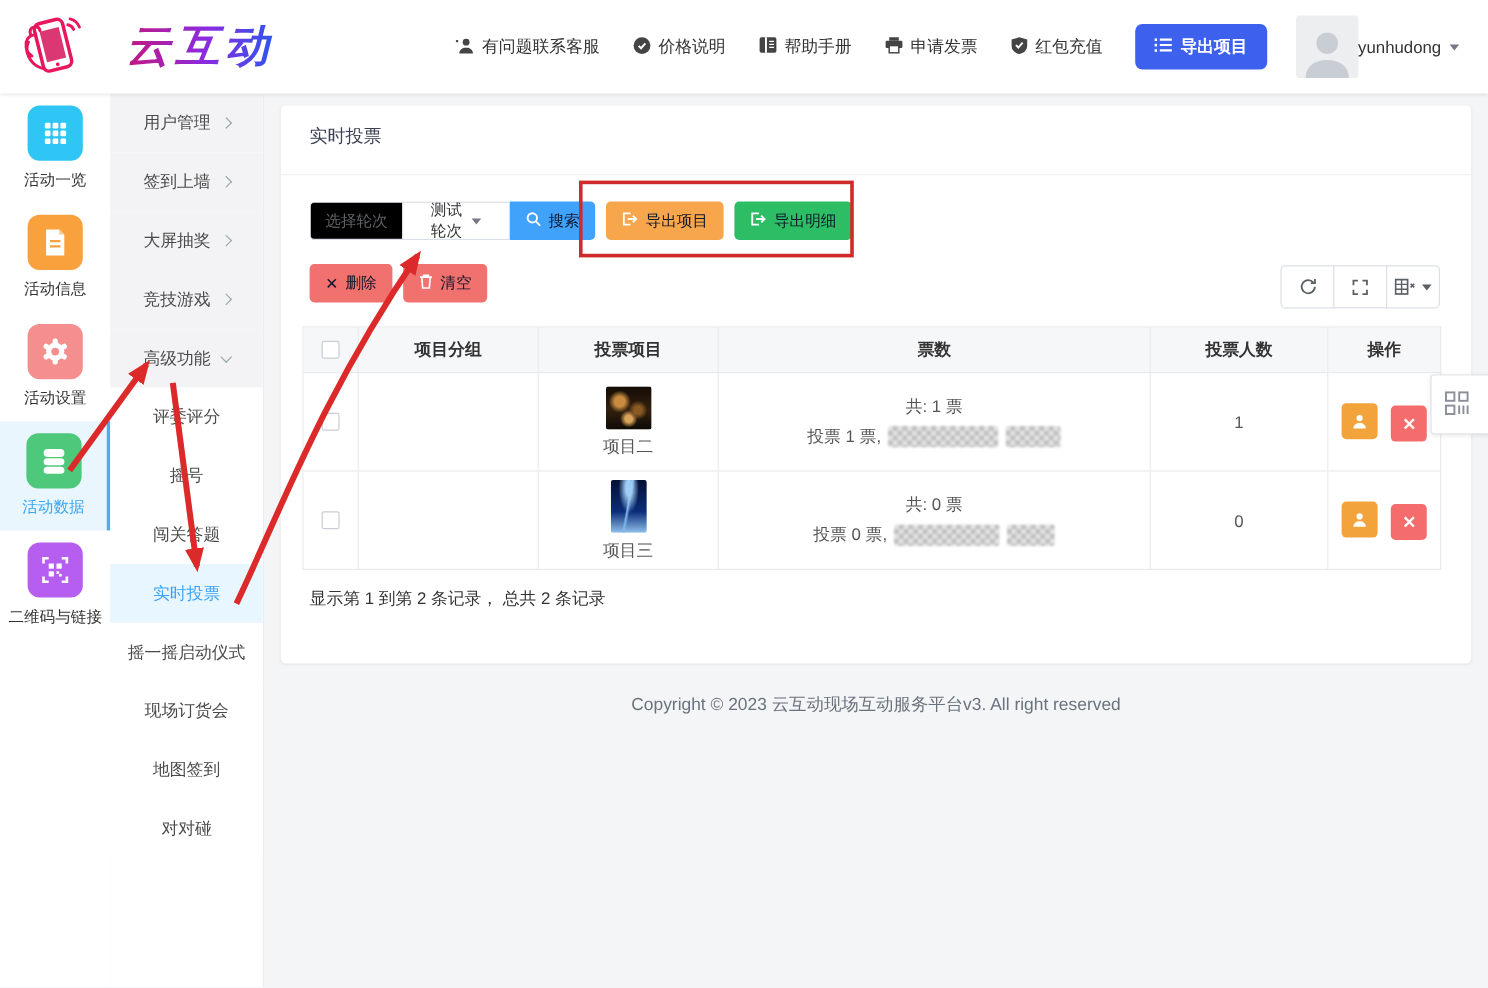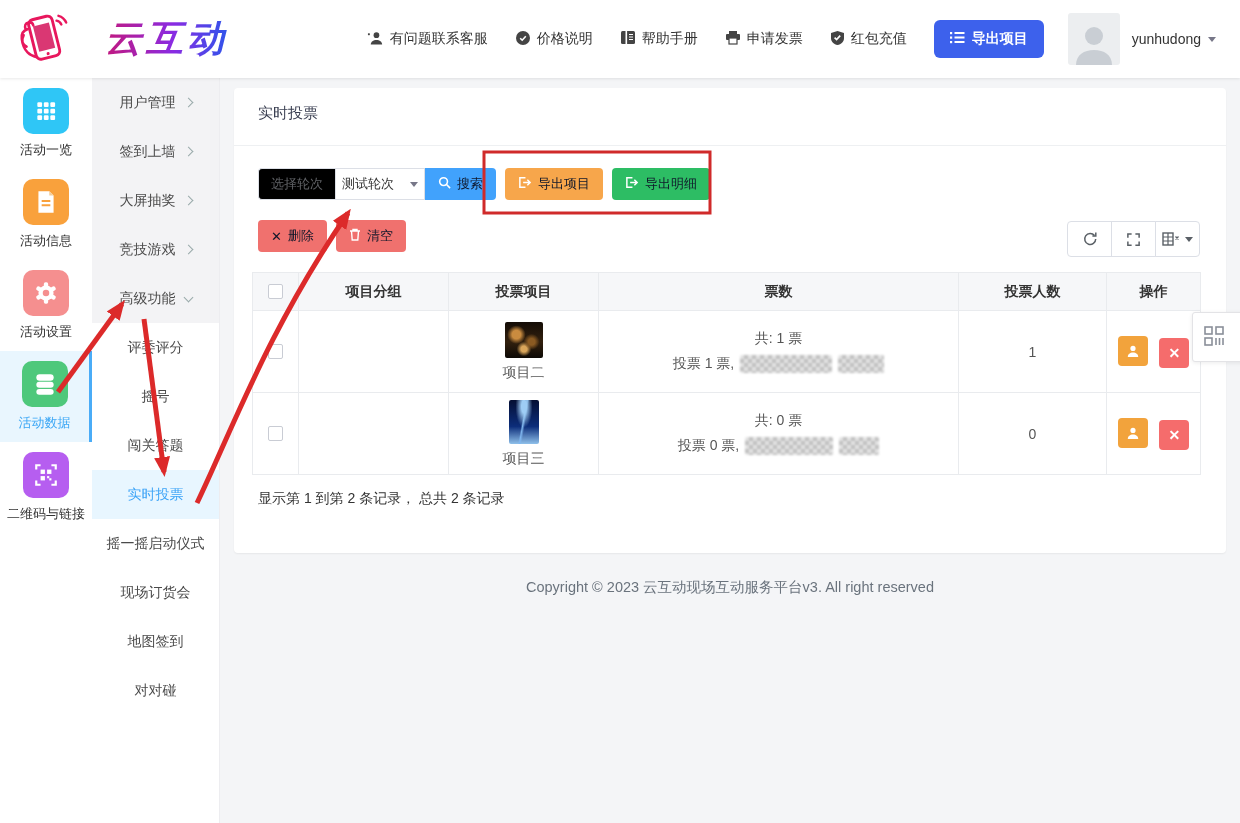--- a/index.html
+++ b/index.html
@@ -16,21 +16,21 @@
   .logo-text { font-size:37px; font-weight:bold; font-style:italic; letter-spacing:4px;
     background:linear-gradient(90deg,#c2187e 0%,#8a2be2 55%,#2f54eb 100%);
     -webkit-background-clip:text; background-clip:text; color:transparent;margin-left:27px; }
   .hdr-right { margin-left:auto; display:flex; align-items:center; padding-right:24px; }
   .nav-item { display:flex; align-items:center; gap:6px; font-size:14px; color:#333; margin-left:27px; cursor:pointer; }
   .nav-item svg { flex:none; }
   .btn-myact { margin-left:27px; display:flex; align-items:center; gap:7px; background:#3d61ec; color:#fff;
     border:none; border-radius:6px; padding:10px 16px; font-size:14px; font-weight:bold; cursor:pointer; }
   .avatar { width:52px; height:52px; margin-left:24px; background:#eceef0; border-radius:3px; overflow:hidden;
     display:flex; align-items:flex-end; justify-content:center; }
-  .user-name { display:flex; align-items:center; gap:7px; margin-left:12px; font-size:14px; color:#333; cursor:pointer; }
+  .user-name { display:flex; align-items:center; gap:7px; margin-left:0; font-size:14px; color:#333; cursor:pointer; }
   .caret { width:0; height:0; border-left:4px solid transparent; border-right:4px solid transparent; border-top:5px solid #778; }
   
   .iconbar { position:absolute; left:0; top:78px; width:92px; bottom:0; background:#fff; z-index:5; }
   .side-item { height:91px; display:flex; flex-direction:column; align-items:center; justify-content:center; cursor:pointer; }
   .side-item .tile { width:46px; height:46px; border-radius:10px; display:flex; align-items:center; justify-content:center; }
   .side-item .lbl { margin-top:7px; font-size:13px; color:#333; white-space:nowrap; }
   .side-item.active { background:#e9f6fe; border-right:3px solid #4aacf7; }
   .side-item.active .lbl { color:#3aa6f5; }
   
   .submenu { position:absolute; left:92px; top:78px; width:128px; bottom:0; background:#fff; z-index:5; border-right:1px solid #ededf0; }
@@ -45,21 +45,21 @@
   
   .main { position:absolute; left:220px; top:78px; right:0; bottom:0; background:#f4f5f7; }
   .card { position:absolute; left:14px; top:10px; width:992px; height:465px; background:#fff; border-radius:4px;
     box-shadow:0 1px 2px rgba(0,0,0,.06); }
   .card-title { position:absolute; left:24px; top:16px; font-size:15px; color:#3a3f51; }
   .divider { position:absolute; left:0; top:57px; width:100%; height:1px; background:#eef0f2; }
   .filter-row { position:absolute; left:24px; top:80px; height:32px; display:flex; align-items:stretch; }
   .addon { border:1px solid #dcdfe6; border-right:none; border-radius:4px 0 0 4px; background:#000000; color:#606266;
     font-size:13px; display:flex; align-items:center; padding:12px 12px; }
   .round-select { width:90px; border:1px solid #dcdfe6; background:#fff; display:flex; align-items:center;
-    justify-content:space-between; padding:0 6px; font-size:13px; color:#333; cursor:pointer; }
+    justify-content:space-between; padding:0 23px; font-size:13px; color:#333; cursor:pointer; }
   .btn { border:none; border-radius:4px; height:32px; display:inline-flex; align-items:center; gap:6px;
     padding:0 13px; font-size:13px; color:#0f172a; cursor:pointer; }
   .btn-search { background:#41a2fc; border-radius:0 4px 4px 0; }
   .btn-orange { background:#f7a64b; margin-left:9px; }
   .btn-green  { background:#2dbd64; margin-left:9px; }
   .btns-row { position:absolute; left:24px; top:132px; display:flex; }
   .btn-danger { background:#f0716e; }
   .btn-danger + .btn-danger { margin-left:9px; }
   .toolbar { position:absolute; right:26px; top:133px; display:flex; }
   .tb-btn { width:45px; height:36px; background:#fff; border:1px solid #dcdfe6; display:flex; align-items:center;

